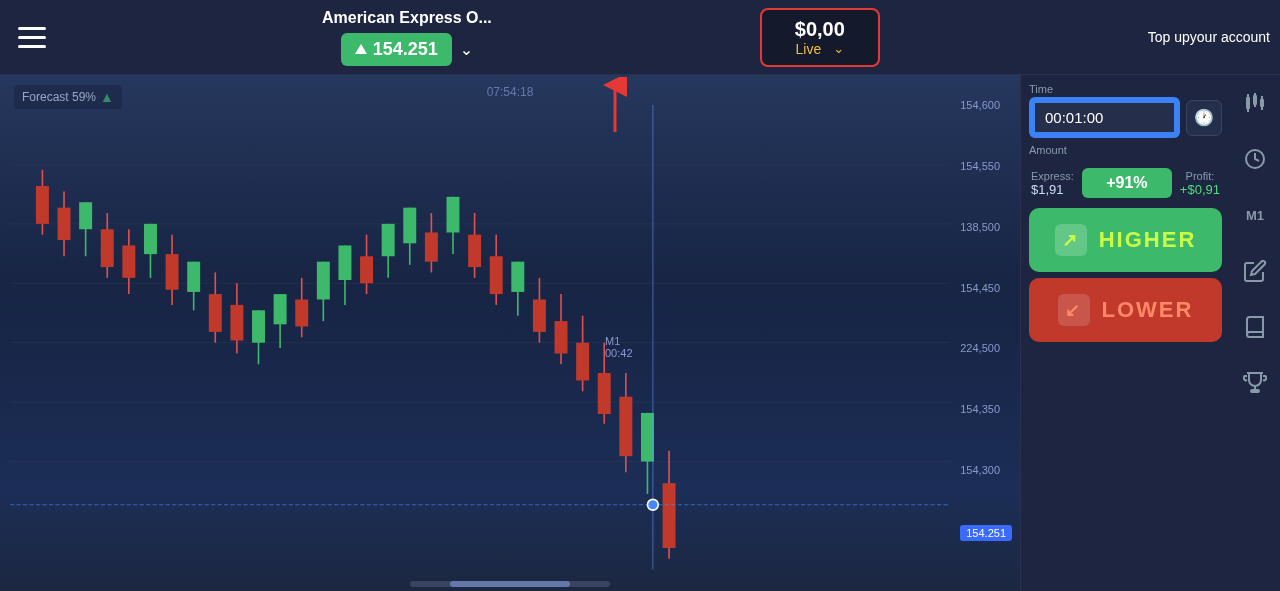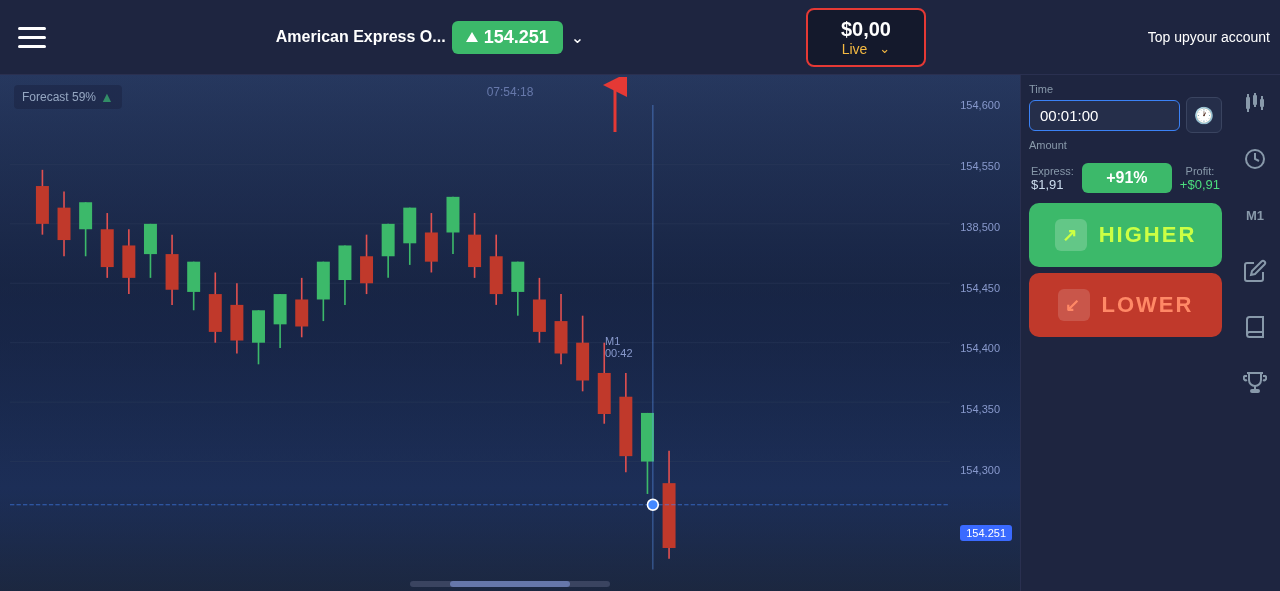--- a/index.html
+++ b/index.html
@@ -35,21 +35,21 @@
       padding: 8px;
     }
     .hamburger-btn span {
       display: block;
       height: 3px;
       background: white;
       border-radius: 2px;
     }
     .asset-section {
       display: flex;
-      flex-direction: row;
+      flex-direction: column;
       align-items: center;
       gap: 6px;
     }
     .asset-name {
       color: white;
       font-size: 16px;
       font-weight: bold;
     }
     .asset-price-row {
       display: flex;
@@ -131,21 +131,21 @@
       align-items: center;
       gap: 6px;
     }
     .field-label {
       color: #8899aa;
       font-size: 11px;
       margin-bottom: 2px;
     }
     .input-box {
       background: #252e4a;
-      border: 1px solid #3b82f6;
+      border: 6px solid #3b82f6;
       border-radius: 6px;
       color: white;
       font-size: 15px;
       padding: 6px 10px;
       flex: 1;
     }
     .icon-btn {
       width: 36px;
       height: 36px;
       background: #252e4a;
@@ -529,21 +529,21 @@
     <div class="m1-label" style="left:605px;top:260px;">
       <span>M1</span><br>
       <span>00:42</span>
     </div>
 
     <div class="y-labels">
       <span>154,600</span>
       <span>154,550</span>
       <span>138,500</span>
       <span>154,450</span>
-      <span>154,400</span>
+      <span>224,500</span>
       <span>154,350</span>
       <span>154,300</span>
       <span class="price-highlight">154.251</span>
     </div>
 
 
     <div class="scrollbar-track">
       <div class="scrollbar-thumb"></div>
     </div>
   </div>

